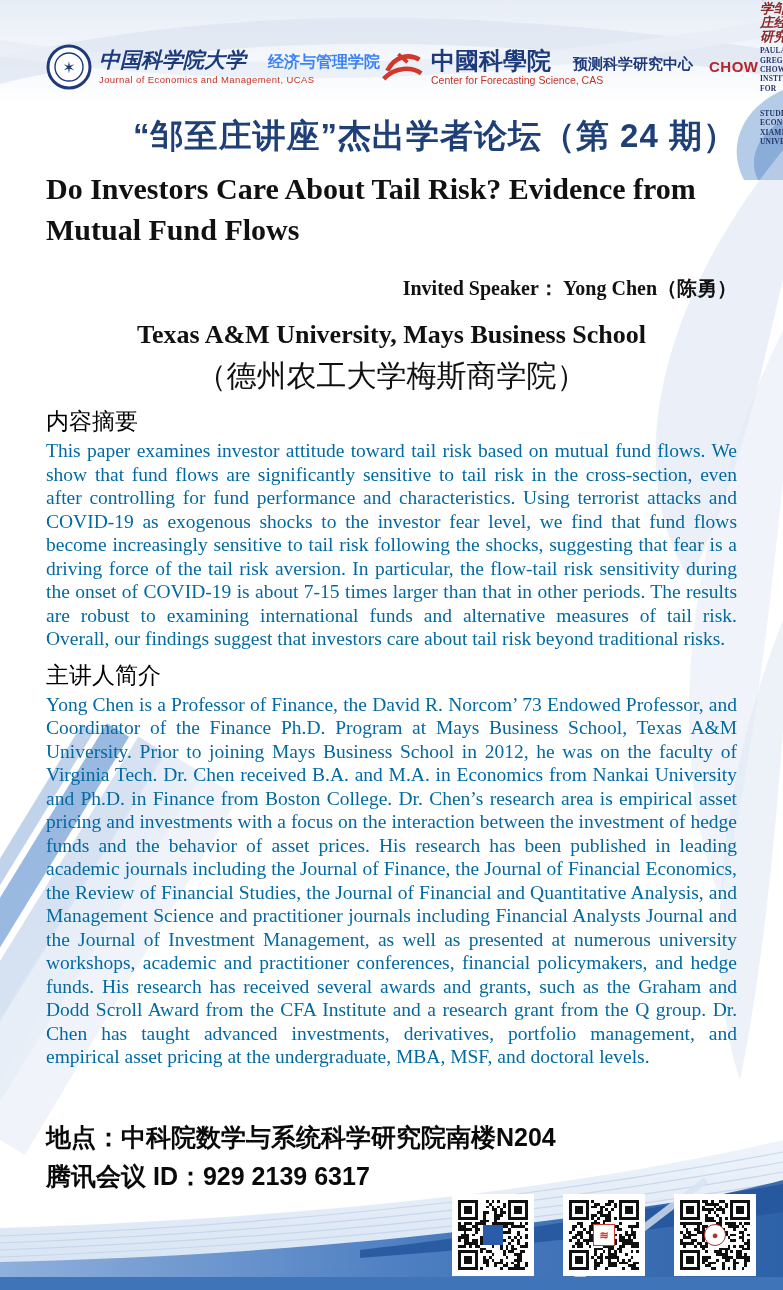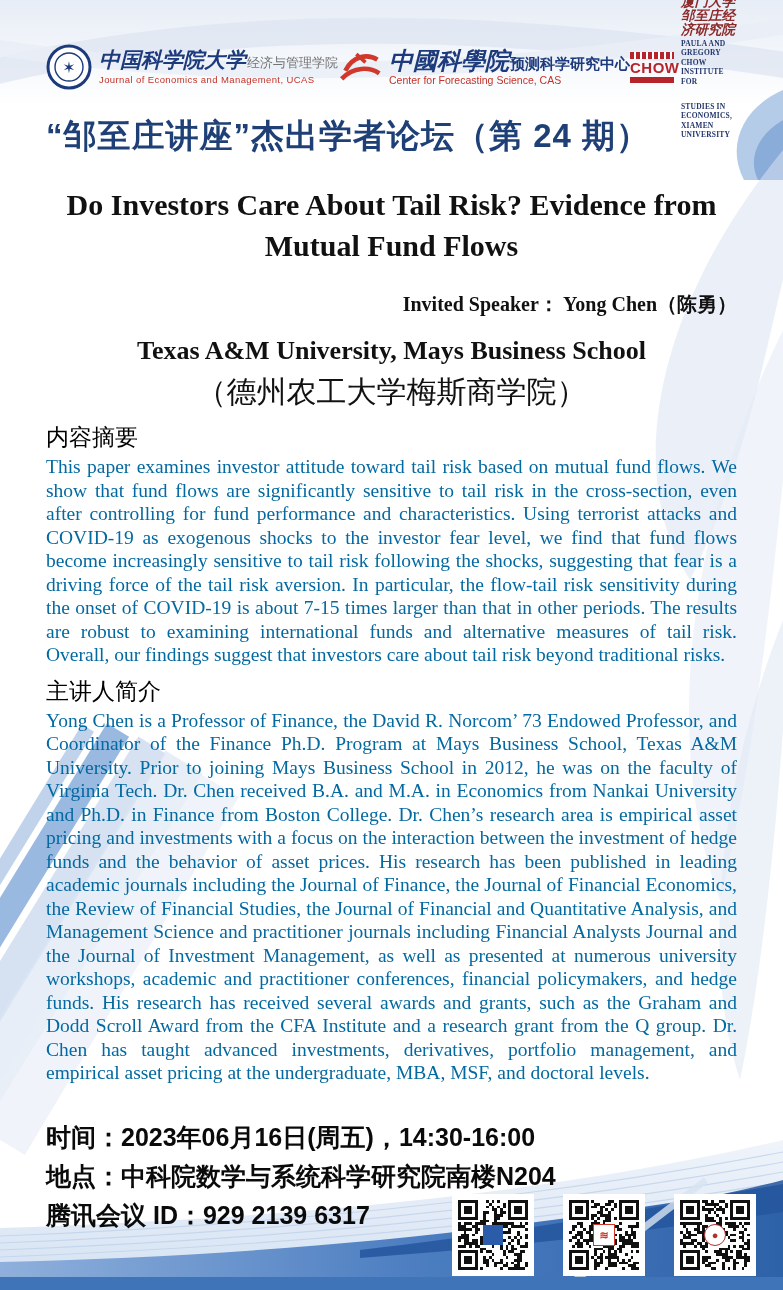--- a/index.html
+++ b/index.html
@@ -6,41 +6,41 @@
   .page{position:relative;width:783px;height:1290px;overflow:hidden;background:#ffffff;
         font-family:"Liberation Serif","DejaVu Serif",serif;color:#111;}
   svg.deco{position:absolute;inset:0;z-index:0;}
   .content{position:relative;z-index:1;padding:0 46px;}
 
   
   .logos{display:flex;align-items:center;justify-content:space-between;
          padding:36px 0 0 0;height:62px;}
   .logo{display:flex;align-items:center;gap:7px;}
   .logo-txt{display:flex;flex-direction:column;line-height:1.05;}
-  .cn-row{display:flex;align-items:baseline;gap:1px;white-space:nowrap;}
+  .cn-row{display:flex;align-items:baseline;gap:22px;white-space:nowrap;}
   .cal{font-family:"Liberation Sans","DejaVu Sans",sans-serif;font-weight:bold;color:#1d3b7c;}
   .l1-main{font-size:21px;font-style:italic;}
-  .l1-sub{font-family:"Liberation Sans",sans-serif;font-weight:normal;color:#737373;font-size:13px;}
+  .l1-sub{font-family:"Liberation Sans",sans-serif;font-weight:bold;color:#3b82f6;font-size:16px;}
   .l1-en{font-family:"Liberation Sans",sans-serif;color:#c53228;font-size:9.5px;letter-spacing:.4px;margin-top:3px;}
-  .l2-main{font-size:24px;font-style:italic;text-align:right;}
+  .l2-main{font-size:24px;text-align:right;}
   .l2-sub{font-family:"Liberation Sans",sans-serif;font-weight:bold;color:#1d3b7c;font-size:15px;}
   .l2-en{font-family:"Liberation Sans",sans-serif;color:#c53228;font-size:10.5px;margin-top:2px;}
   .l3-cn{font-family:"Liberation Sans",sans-serif;font-weight:bold;color:#8c2a2a;font-size:13.5px;font-style:italic;}
   .l3-en{font-family:"Liberation Serif",serif;color:#23366b;font-size:7.5px;font-weight:bold;line-height:1.25;margin-top:2px;letter-spacing:.2px;}
-  .chow{width:44px;display:flex;flex-direction:column;align-items:stretch;}
+  .chow{width:44px;display:flex;flex-direction:row;align-items:stretch;margin-left:16px;}
   .chow-top{height:7px;background:repeating-linear-gradient(90deg,#b6242b 0 4px,#ffffff 4px 6px);}
   .chow-mid{font-family:"Liberation Sans",sans-serif;font-weight:bold;color:#b6242b;
             font-size:15px;text-align:center;line-height:18px;letter-spacing:.5px;}
   .chow-bot{height:6px;background:#b6242b;}
 
   
   .banner-title{font-family:"Liberation Sans","DejaVu Sans",sans-serif;font-weight:bold;
-                font-size:33px;line-height:44px;color:#1e4076;text-align:left;
+                font-size:33px;line-height:44px;color:#1e4076;text-align:right;
                 margin-top:16px;letter-spacing:1px;}
-  .talk-title{font-weight:bold;font-size:30px;line-height:41px;text-align:center;margin-top:26px;}
+  .talk-title{font-weight:bold;font-size:30px;line-height:41px;text-align:left;margin-top:10px;}
   .speaker-line{font-weight:bold;font-size:20px;line-height:40px;text-align:right;margin-top:18px;}
   .affiliation{font-weight:bold;font-size:26px;line-height:40px;text-align:center;margin-top:7px;}
   .affiliation-cn{font-size:30px;line-height:42px;text-align:center;}
 
   
   .section-heading{font-family:"Liberation Sans","DejaVu Sans",sans-serif;font-weight:normal;
                    font-size:23px;line-height:32px;margin-top:8px;color:#000;}
   .para{font-size:19.5px;line-height:23.5px;text-align:justify;margin-top:2px;color:#0369a1;}
 
   
@@ -172,23 +172,20 @@
     <div class="affiliation-cn">（德州农工大学梅斯商学院）</div>
 
     <div class="section-heading">内容摘要</div>
     <div class="para">This paper examines investor attitude toward tail risk based on mutual fund flows. We show that fund flows are significantly sensitive to tail risk in the cross-section, even after controlling for fund performance and characteristics. Using terrorist attacks and COVID-19 as exogenous shocks to the investor fear level, we find that fund flows become increasingly sensitive to tail risk following the shocks, suggesting that fear is a driving force of the tail risk aversion. In particular, the flow-tail risk sensitivity during the onset of COVID-19 is about 7-15 times larger than that in other periods. The results are robust to examining international funds and alternative measures of tail risk. Overall, our findings suggest that investors care about tail risk beyond traditional risks.</div>
 
     <div class="section-heading">主讲人简介</div>
     <div class="para">Yong Chen is a Professor of Finance, the David R. Norcom’ 73 Endowed Professor, and Coordinator of the Finance Ph.D. Program at Mays Business School, Texas A&amp;M University. Prior to joining Mays Business School in 2012, he was on the faculty of Virginia Tech. Dr. Chen received B.A. and M.A. in Economics from Nankai University and Ph.D. in Finance from Boston College. Dr. Chen’s research area is empirical asset pricing and investments with a focus on the interaction between the investment of hedge funds and the behavior of asset prices. His research has been published in leading academic journals including the Journal of Finance, the Journal of Financial Economics, the Review of Financial Studies, the Journal of Financial and Quantitative Analysis, and Management Science and practitioner journals including Financial Analysts Journal and the Journal of Investment Management, as well as presented at numerous university workshops, academic and practitioner conferences, financial policymakers, and hedge funds. His research has received several awards and grants, such as the Graham and Dodd Scroll Award from the CFA Institute and a research grant from the Q group. Dr. Chen has taught advanced investments, derivatives, portfolio management, and empirical asset pricing at the undergraduate, MBA, MSF, and doctoral levels.</div>
   </div>
 
   <div class="logistics">
-    <div>
-      <span>时间：</span><span>2023年06月16日(周五)，14:30-16:00</span>
-    </div>
     <div>
       <span>地点：</span><span>中科院数学与系统科学研究院南楼N204</span>
     </div>
     <div>
       <span>腾讯会议 ID：</span><span>929 2139 6317</span>
     </div>
   </div>
 
   <div class="qr-row">
     <div class="qr">

